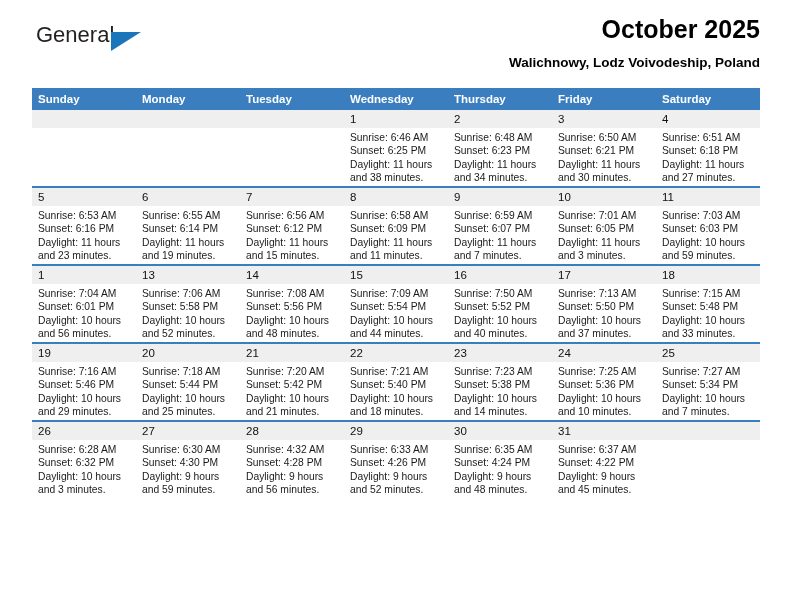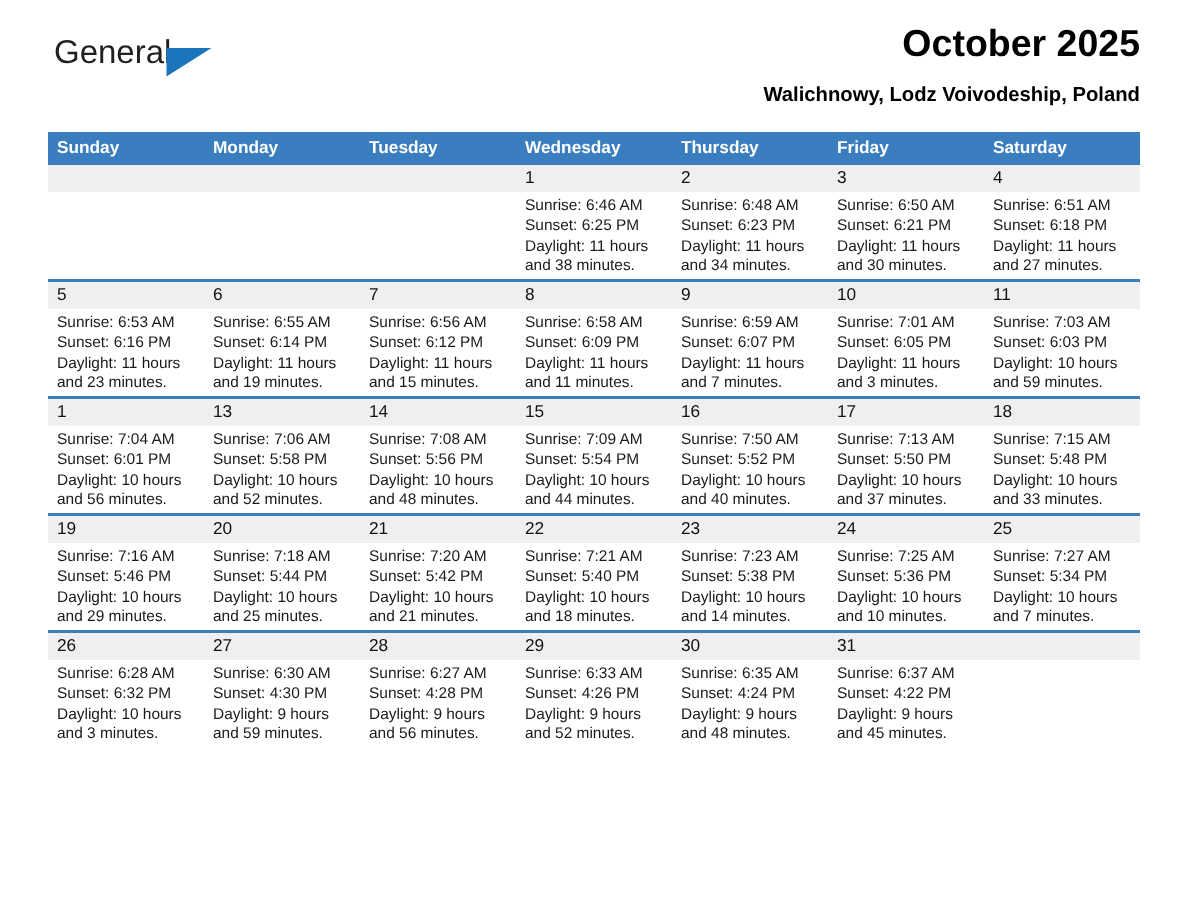--- a/index.html
+++ b/index.html
@@ -418,21 +418,21 @@
             <div class="cell-body">
               <div class="cell-line">Sunrise: 6:30 AM</div>
               <div class="cell-line">Sunset: 4:30 PM</div>
               <div class="cell-line">Daylight: 9 hours</div>
               <div class="cell-line">and 59 minutes.</div>
             </div>
           </td>
           <td>
             <div class="daynum-band">28</div>
             <div class="cell-body">
-              <div class="cell-line">Sunrise: 6:27 AM</div>
+              <div class="cell-line">Sunrise: 4:32 AM</div>
               <div class="cell-line">Sunset: 4:28 PM</div>
               <div class="cell-line">Daylight: 9 hours</div>
               <div class="cell-line">and 56 minutes.</div>
             </div>
           </td>
           <td>
             <div class="daynum-band">29</div>
             <div class="cell-body">
               <div class="cell-line">Sunrise: 6:33 AM</div>
               <div class="cell-line">Sunset: 4:26 PM</div>

